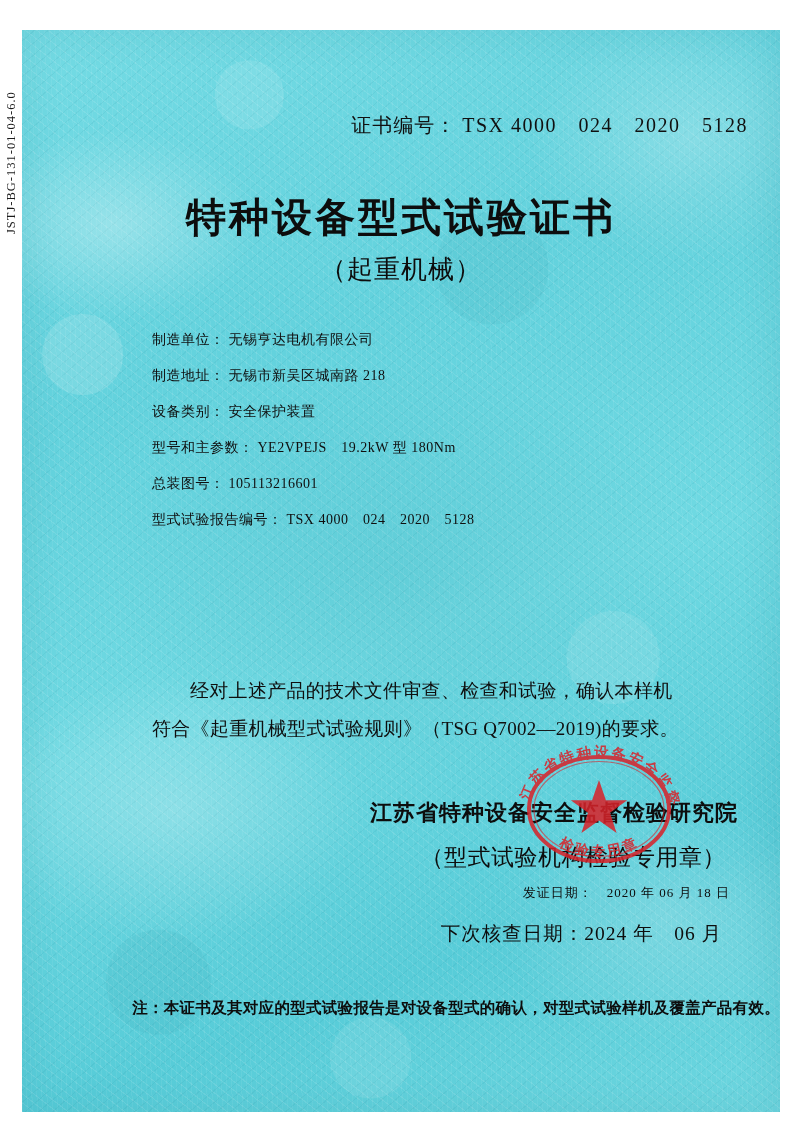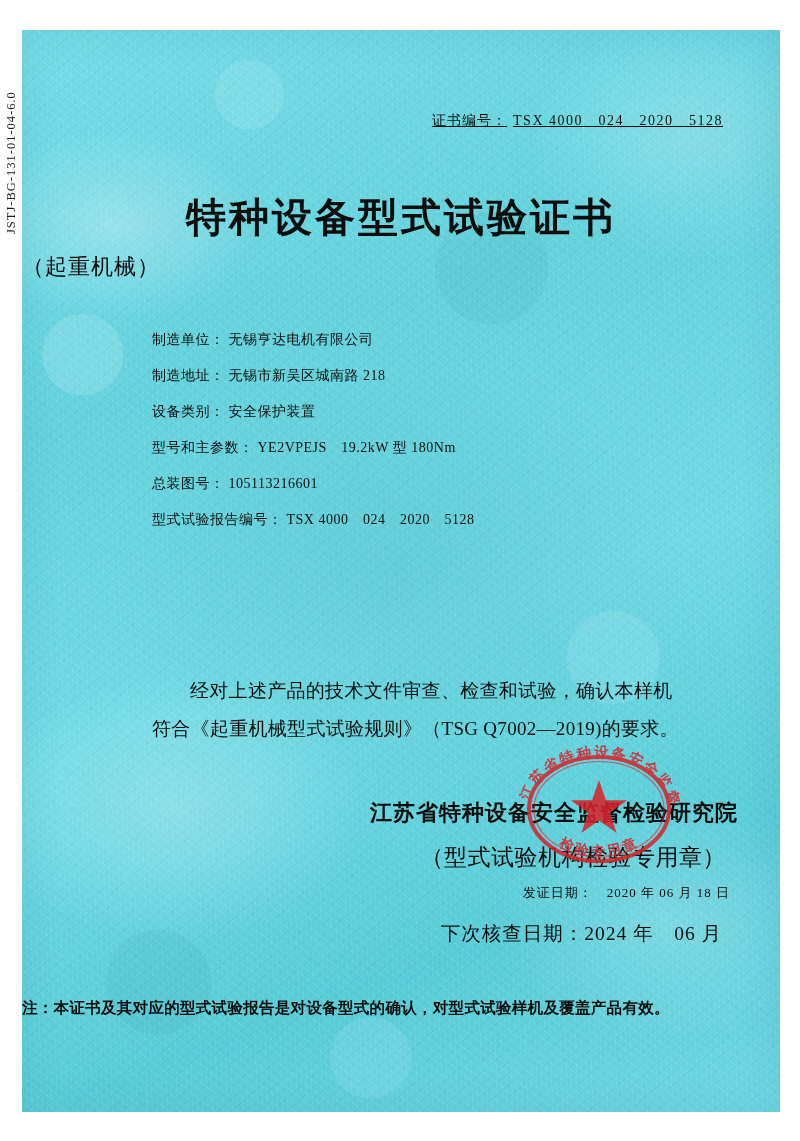--- a/index.html
+++ b/index.html
@@ -77,49 +77,48 @@
 
   .cert-inner {
     position: relative;
     z-index: 3;
     width: 100%;
     height: 100%;
   }
 
   .cert-no {
     position: absolute;
-    right: 57px;
+    right: 32px;
     top: 82px;
-    font-size: 14px;
+    font-size: 20px;
     color: #101010;
     letter-spacing: 0.5px;
     white-space: nowrap;
-    text-decoration: underline;
   }
   .cert-no .label { letter-spacing: 1px; }
   .cert-no .num { margin-left: 6px; letter-spacing: 1.5px; }
 
   .title {
     position: absolute;
     left: 0;
     right: 0;
     top: 160px;
     text-align: center;
     font-size: 40px;
     font-weight: bold;
     letter-spacing: 3px;
     color: #0d0d0d;
   }
   .subtitle {
     position: absolute;
     left: 0;
     right: 0;
     top: 222px;
-    text-align: left;
-    font-size: 22px;
+    text-align: center;
+    font-size: 26px;
     letter-spacing: 1px;
     color: #0d0d0d;
   }
 
   .fields {
     position: absolute;
     left: 130px;
     top: 292px;
     width: 600px;
   }
@@ -194,21 +193,21 @@
     opacity: 0.86;
     pointer-events: none;
   }
   .seal svg { display: block; }
 
   .note {
     position: absolute;
     left: 0;
     right: 0;
     top: 968px;
-    text-align: left;
+    text-align: right;
     font-size: 15.5px;
     font-weight: bold;
     color: #0d0d0d;
     letter-spacing: 0.3px;
   }
 </style>
 </head>
 <body>
 
 <div class="page">

